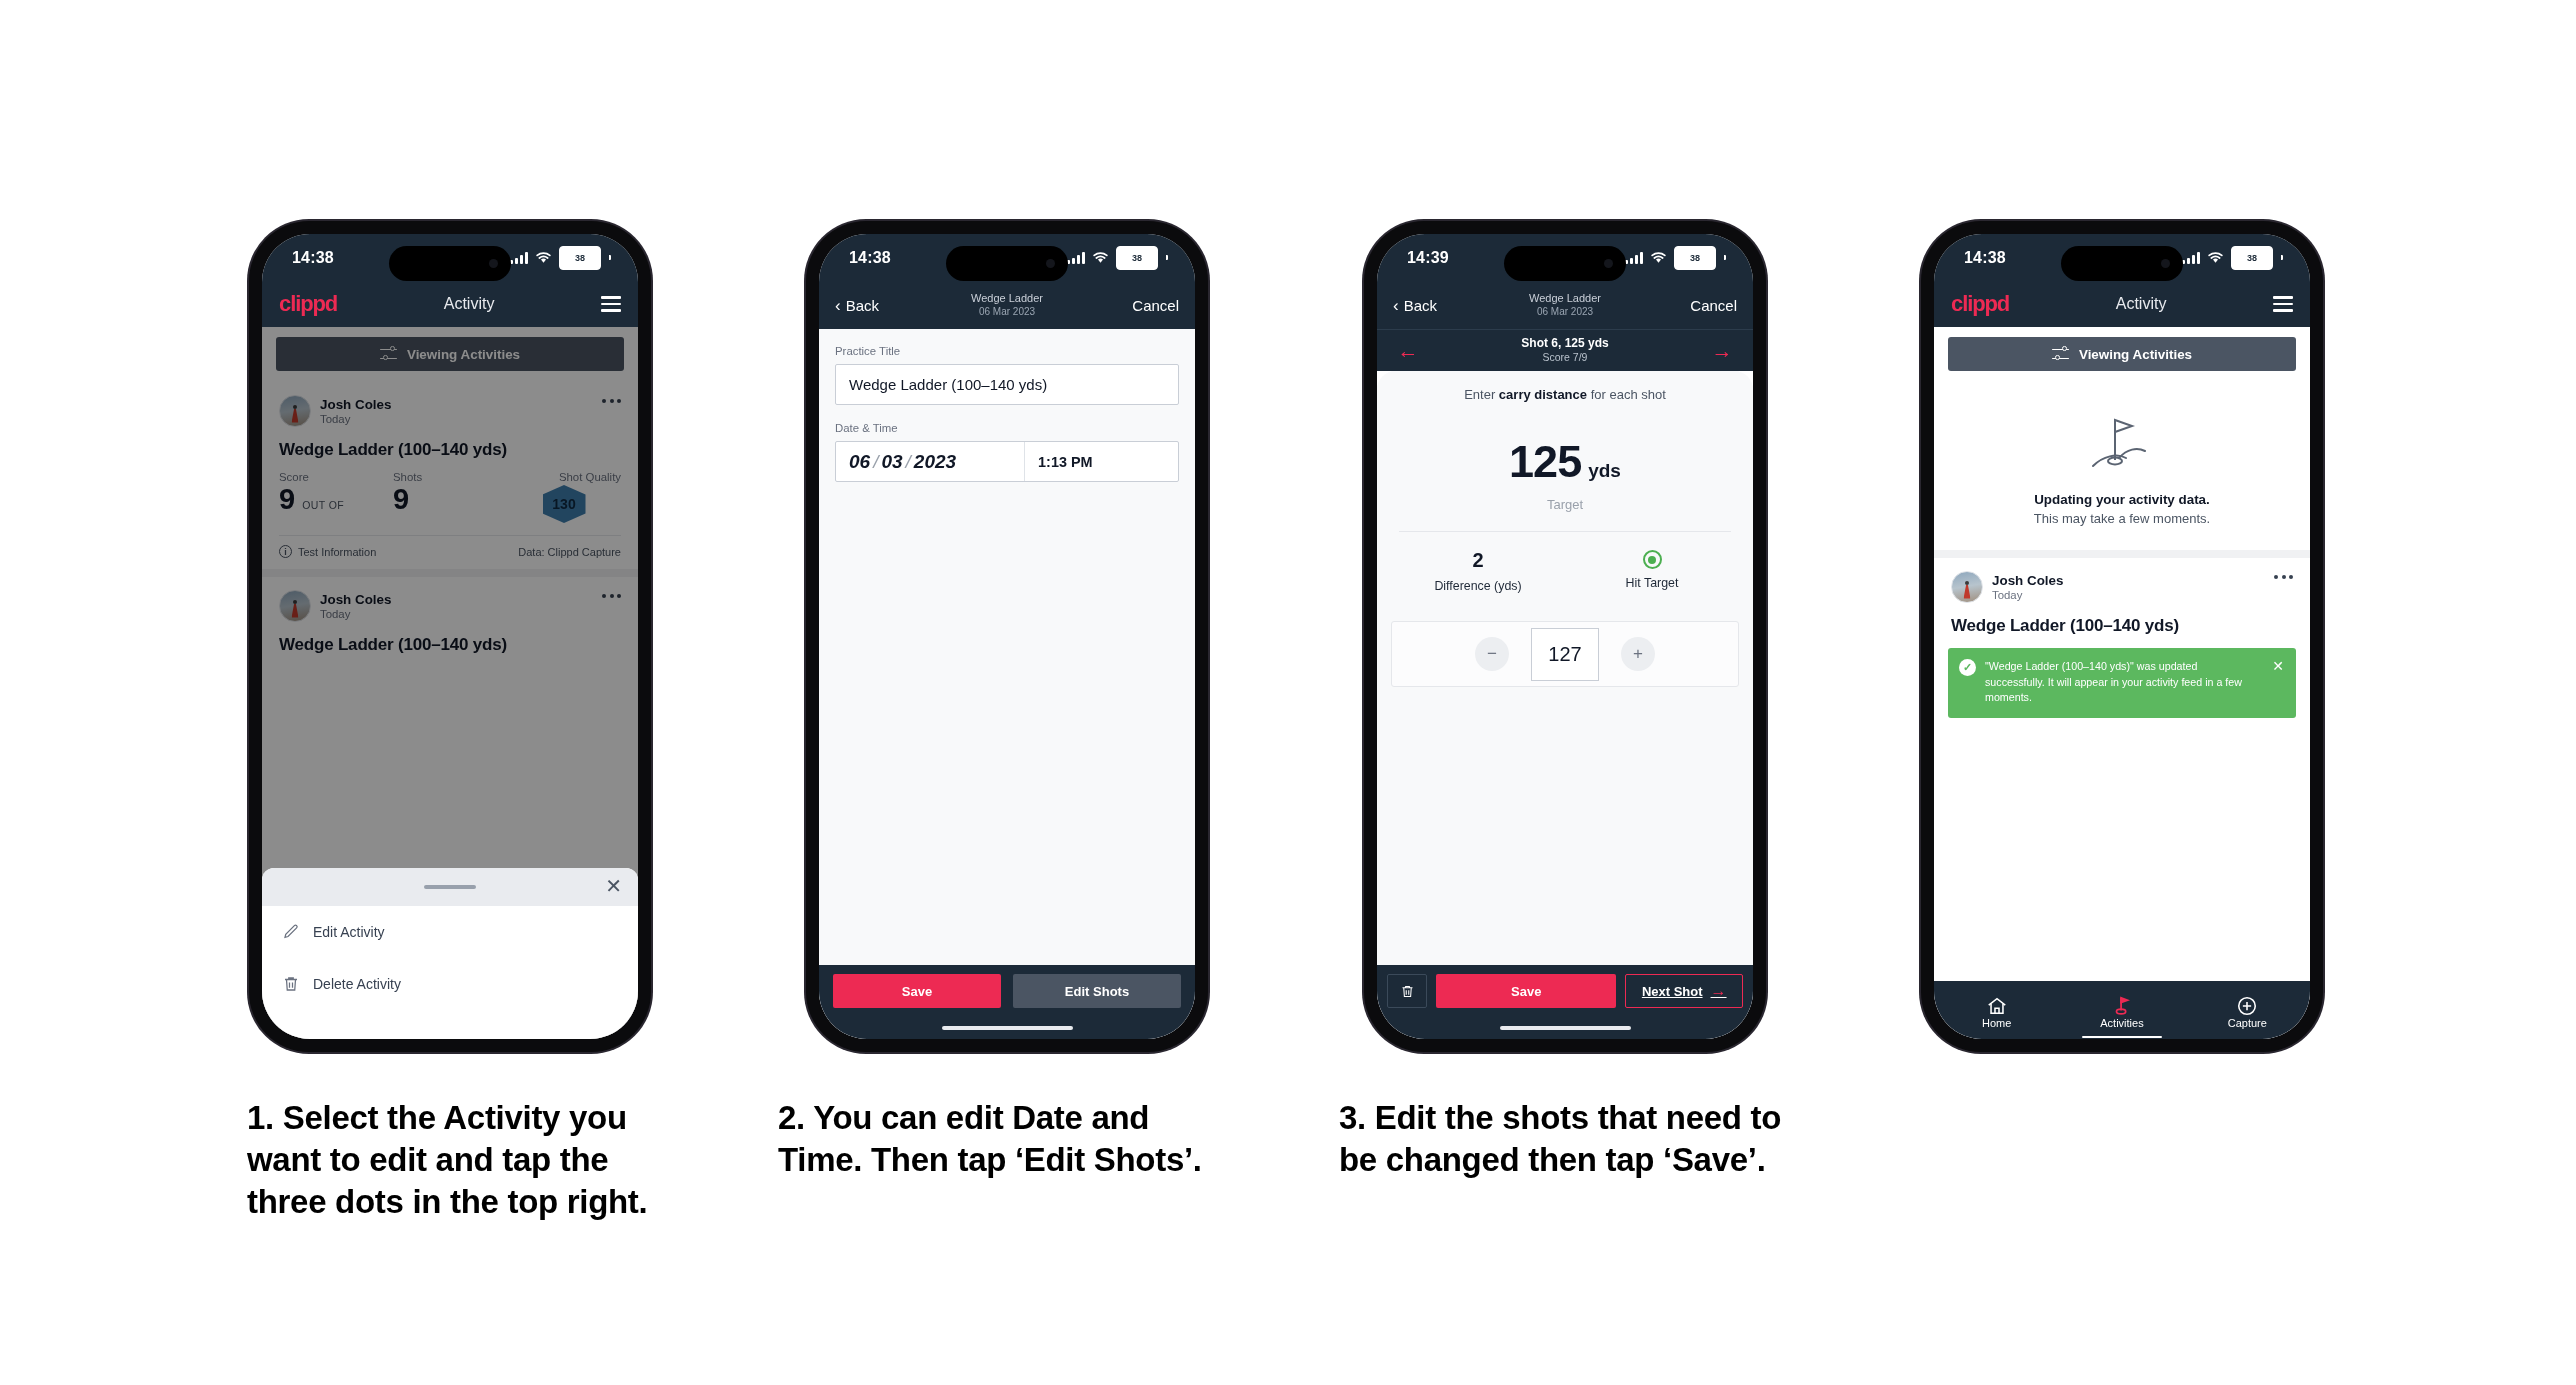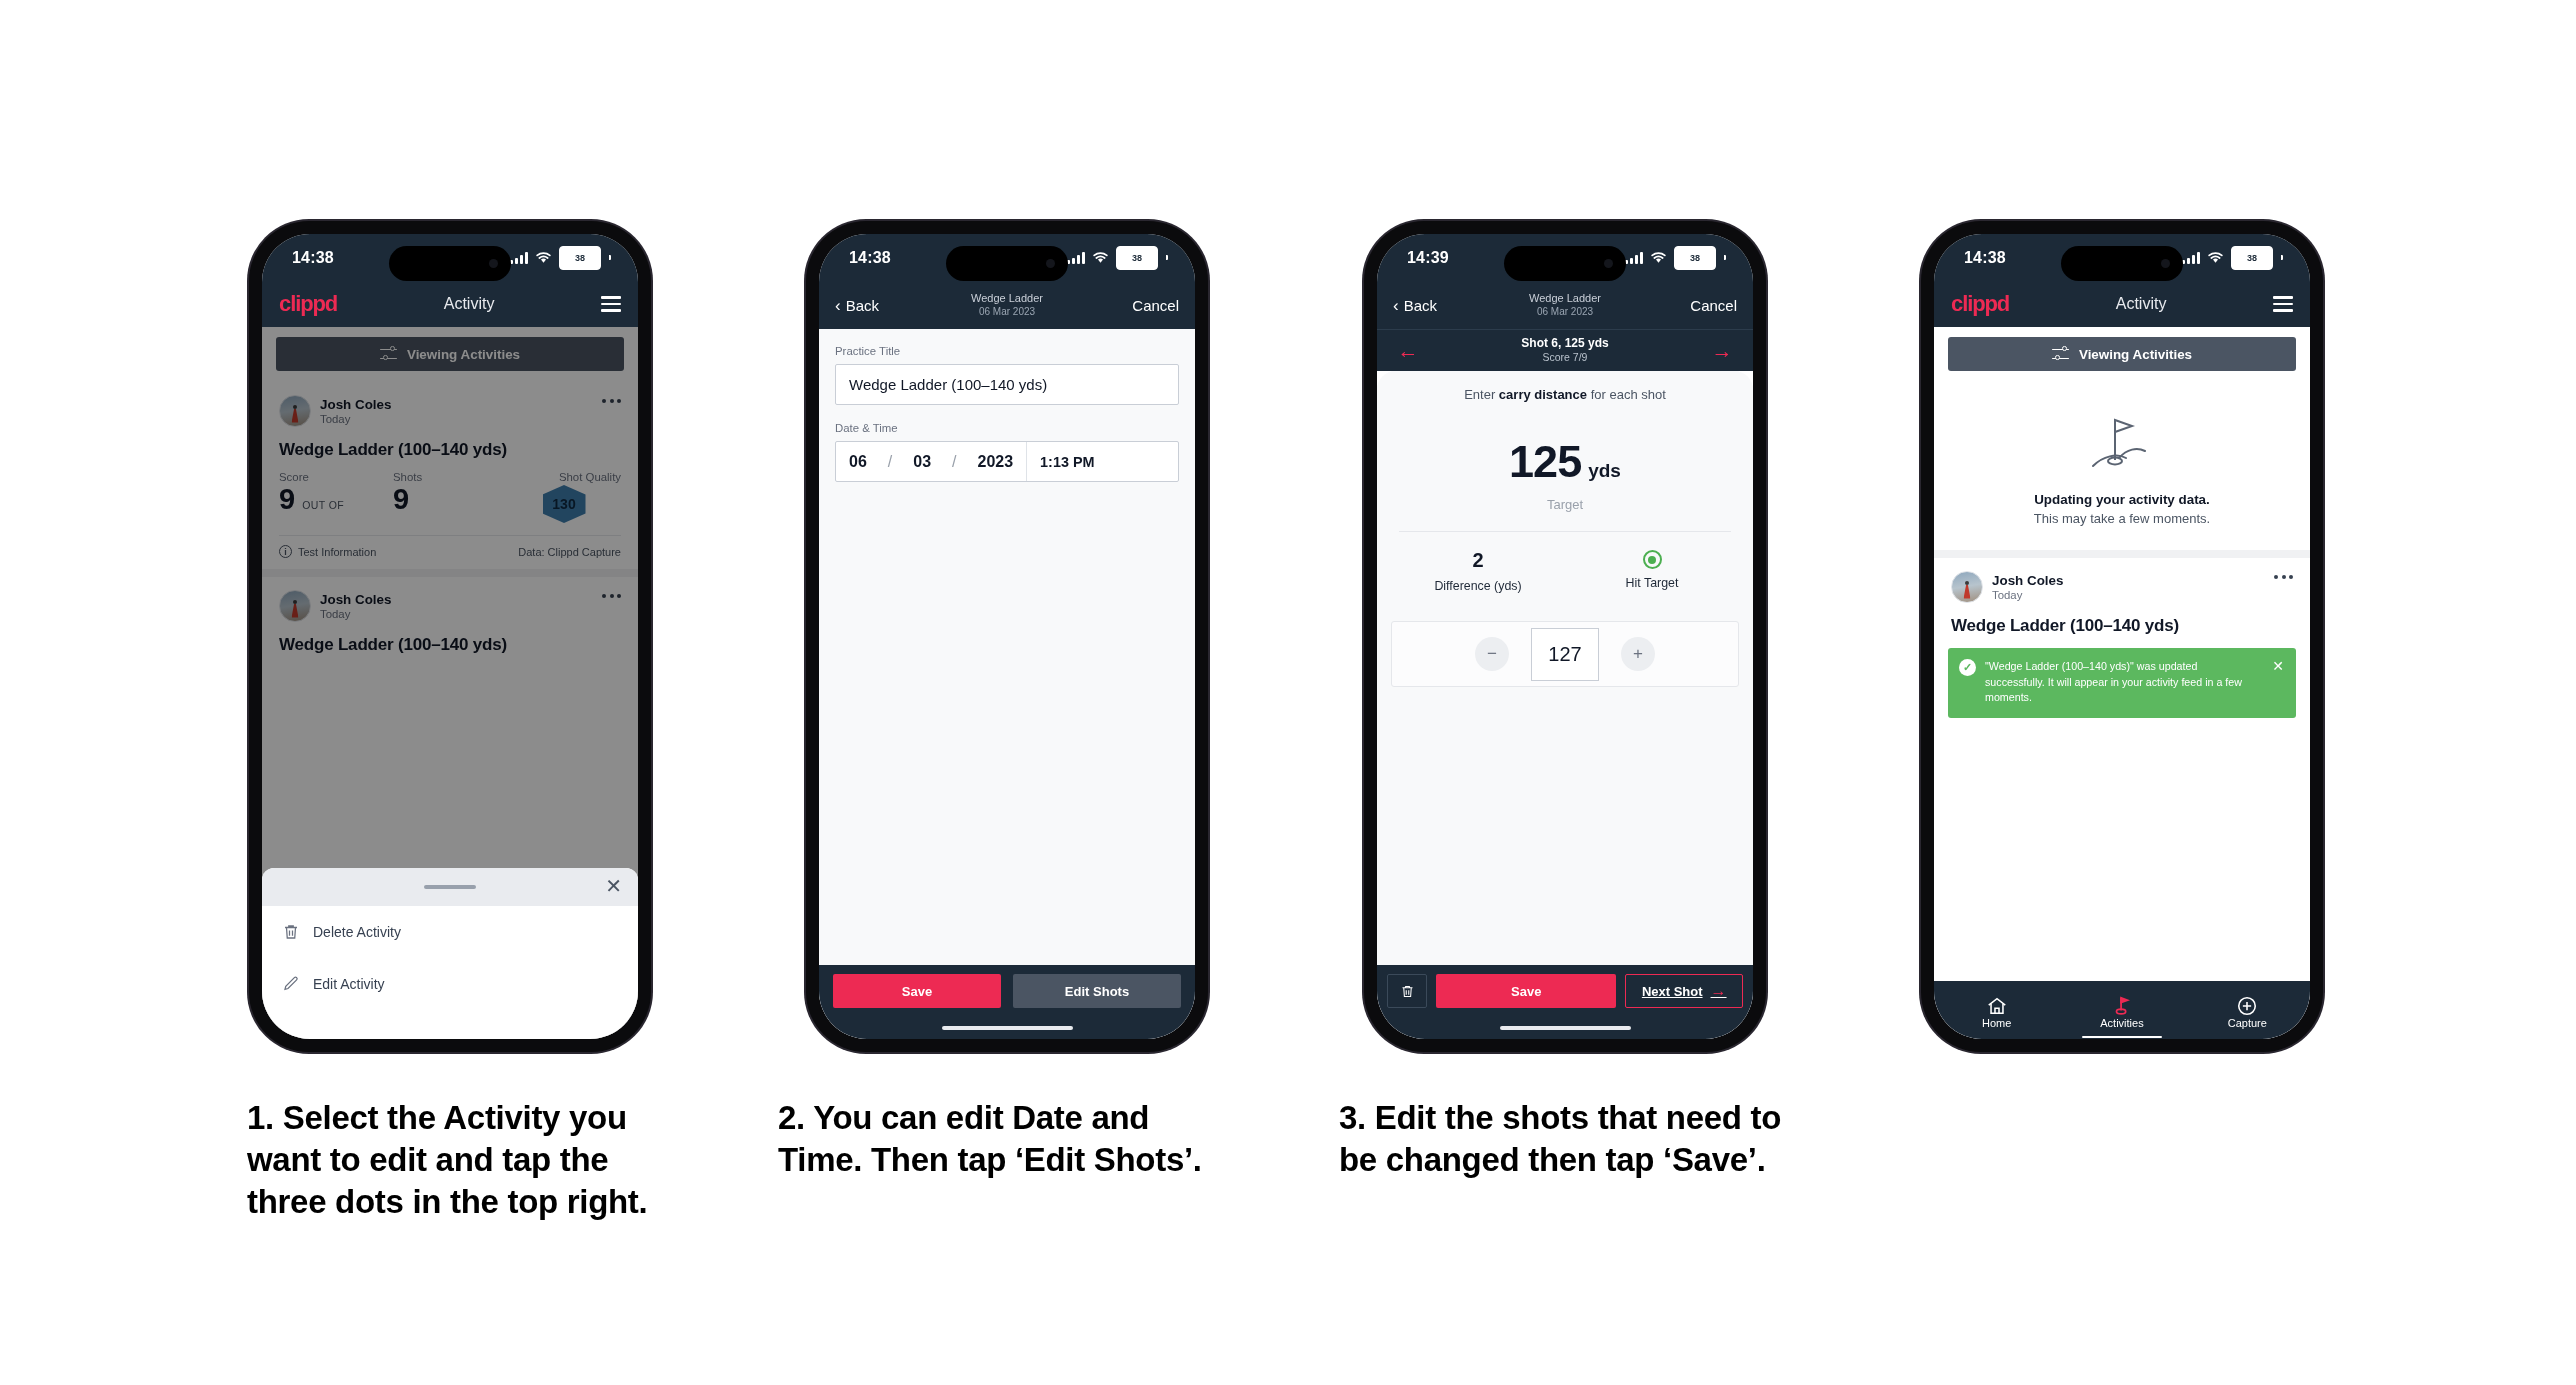--- a/index.html
+++ b/index.html
@@ -186,21 +186,21 @@
 
   
   .form { padding: 16px 16px 0; background: #f8f9fa; height: 100%; }
   .flabel { font-size: 11.4px; color: #6b7280; margin-bottom: 7px; }
   .finput {
     background: #fff; border: 1px solid #c9ced6; border-radius: 2px;
     height: 41px; display: flex; align-items: center; padding: 0 13px;
     font-size: 15px; color: #111827;
   }
   .frow { display: flex; background: #fff; border: 1px solid #c9ced6; border-radius: 2px; height: 41px; }
-  .fdate { flex: 1 1 55%; display:flex; align-items:center; gap:21px; padding: 0 13px; font-size: 16px; font-weight: bold; color:#111827; }
+  .fdate { flex: 1 1 55%; display:flex; align-items:center; gap:3px; padding: 0 13px; font-size: 19px; font-weight: bold; color:#111827;font-style:italic; }
   .fdate .sl { color: #9aa1ab; font-weight: normal; }
   .ftime { flex: 1 1 45%; display:flex; align-items:center; padding: 0 13px; font-size: 14.4px; font-weight: bold; color:#111827; border-left: 1px solid #dfe3e8; }
   .btnbar {
     background: #1c2a38; padding: 9px 14px 9px;
     display: flex; gap: 12px; flex: 0 0 auto;
   }
   .btn { height: 34px; display:flex; align-items:center; justify-content:center; font-size: 13px; font-weight: bold; border-radius: 2px; }
   .btn-save { background: #ed2a53; color: #fff; flex: 1 1 50%; }
   .btn-grey { background: #4b5563; color: #fff; flex: 1 1 50%; }
   .homebar { height: 22px; background: #1c2a38; display:flex; align-items:center; justify-content:center; flex:0 0 22px;}
@@ -403,29 +403,29 @@
 
         <div class="scrim"></div>
 
         <div class="sheet" style="height:171px;">
           <div class="sheet-head">
             <span class="grabber"></span>
             <span class="sheet-x">✕</span>
           </div>
           <div class="sheet-item">
             <svg class="ico-sm" viewBox="0 0 24 24" fill="none" stroke="#6b7280" stroke-width="1.7">
+                <path d="M16.5 3.5a2.1 2.1 0 0 1 3 3L8 18l-4 1 1-4z"></path>
+              </svg>
+            <span>Edit Activity</span>
+          </div>
+          <div class="sheet-item">
+            <svg class="ico-sm" viewBox="0 0 24 24" fill="none" stroke="#6b7280" stroke-width="1.7">
                 <path d="M4 6h16M9 6V4h6v2M6 6l1 14h10l1-14M10 10v7M14 10v7"></path>
               </svg>
             <span>Delete Activity</span>
-          </div>
-          <div class="sheet-item">
-            <svg class="ico-sm" viewBox="0 0 24 24" fill="none" stroke="#6b7280" stroke-width="1.7">
-                <path d="M16.5 3.5a2.1 2.1 0 0 1 3 3L8 18l-4 1 1-4z"></path>
-              </svg>
-            <span>Edit Activity</span>
           </div>
         </div>
       </div>
     </div>
   </div>
 
   <div class="phone" style="left:806px; top:174px;">
     <div class="screen">
       <div class="notch">
           <span class="cam"></span>

